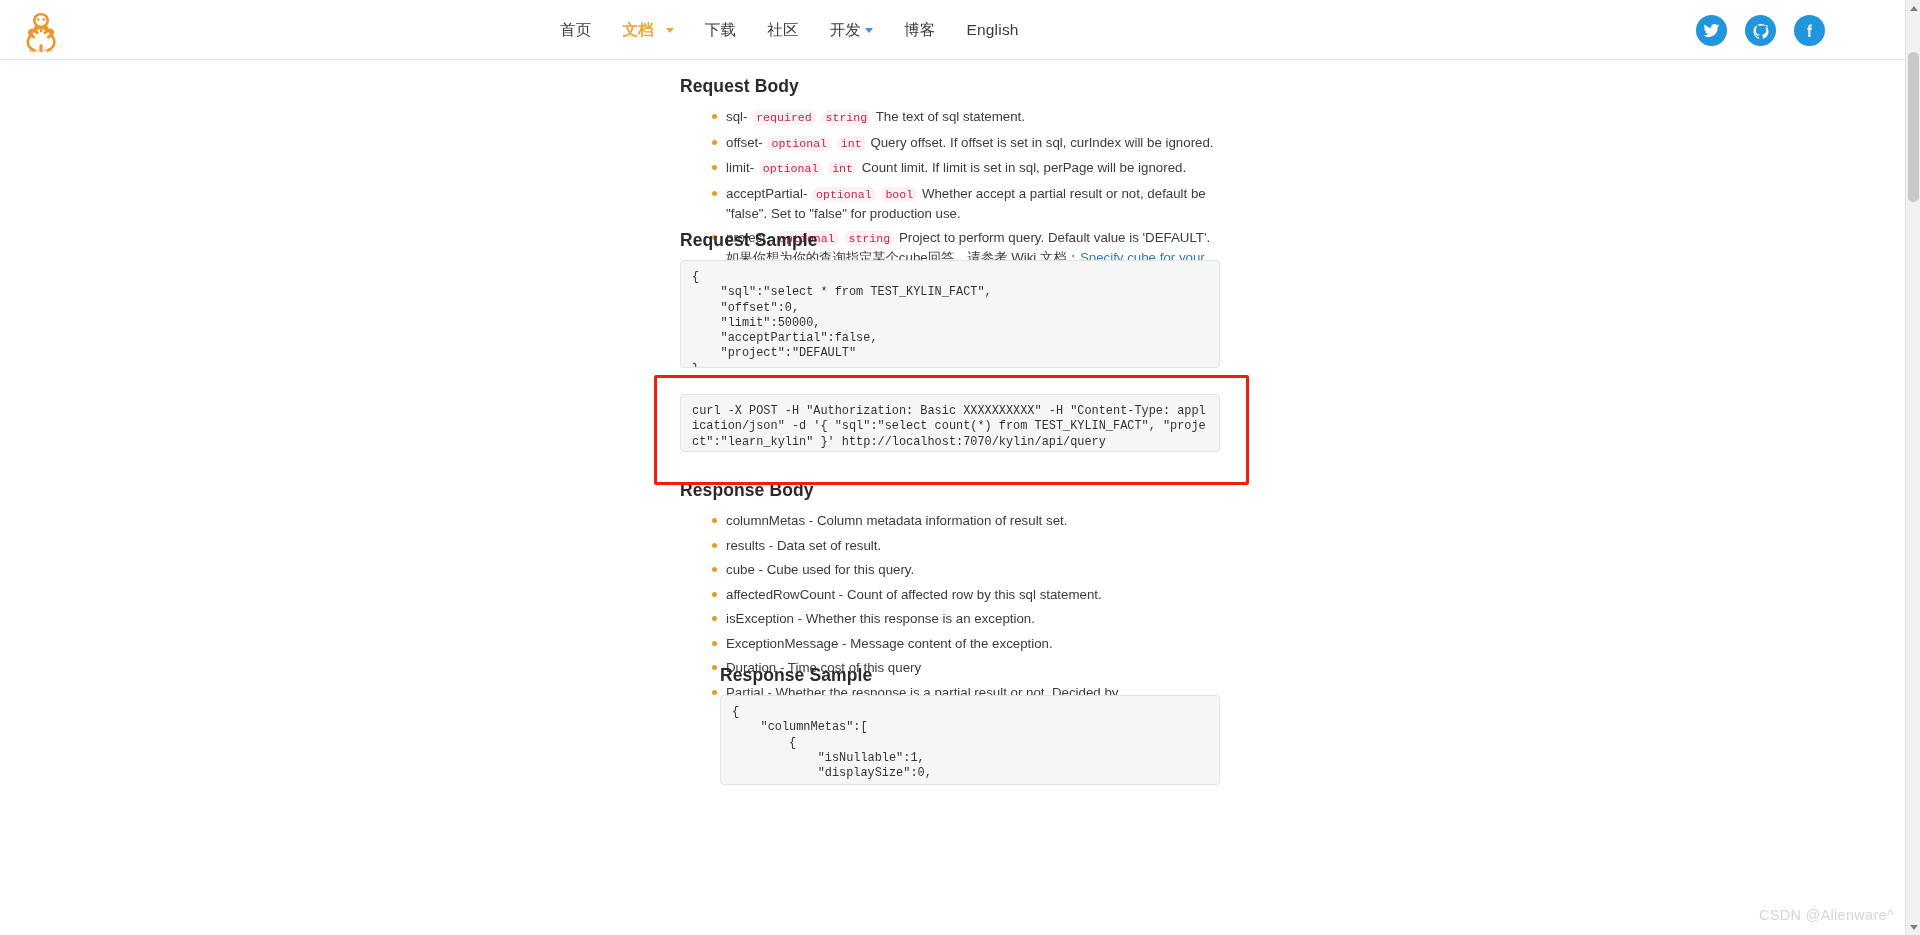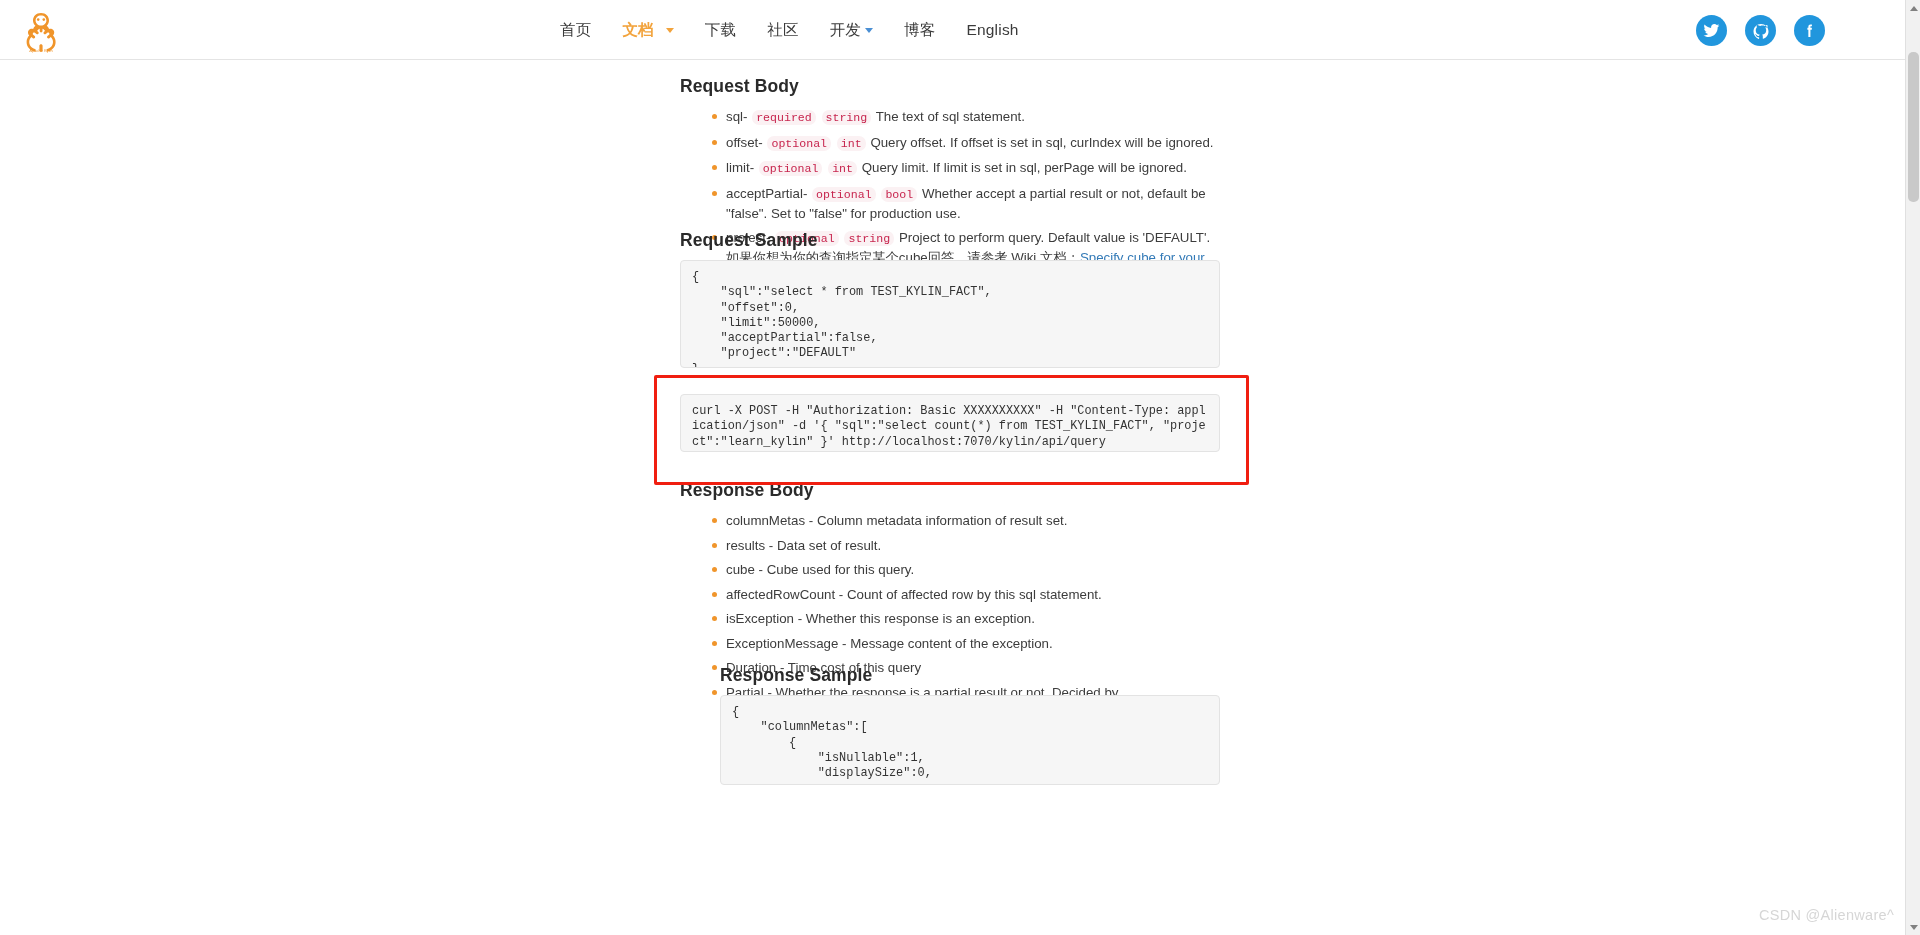--- a/index.html
+++ b/index.html
@@ -306,21 +306,21 @@
   <div class="doc" style="top:16px;">
     <h3 class="sec">Request Body</h3>
     <ul class="params">
       <li>
         <span>sql</span><span>- </span><code class="tag">required</code> <code class="tag">string</code> <span>The text of sql statement.</span>
       </li>
       <li>
         <span>offset</span><span>- </span><code class="tag">optional</code> <code class="tag">int</code> <span>Query offset. If offset is set in sql, curIndex will be ignored.</span>
       </li>
       <li>
-        <span>limit</span><span>- </span><code class="tag">optional</code> <code class="tag">int</code> <span>Query limit. If limit is set in sql, perPage will be ignored.</span>
+        <span>limit</span><span>- </span><code class="tag">optional</code> <code class="tag">int</code> <span>Count limit. If limit is set in sql, perPage will be ignored.</span>
       </li>
       <li>
         <span>acceptPartial</span><span>- </span><code class="tag">optional</code> <code class="tag">bool</code> <span>Whether accept a partial result or not, default be "false". Set to "false" for production use.</span>
       </li>
       <li>
         <span>project</span><span>- </span><code class="tag">optional</code> <code class="tag">string</code> <span>Project to perform query. Default value is 'DEFAULT'.</span>
         <div class="cn-line">
           <span>如果你想为你的查询指定某个cube回答，请参考 Wiki 文档：</span><a class="link" href="#">Specify cube for your query</a>
         </div>
       </li>

